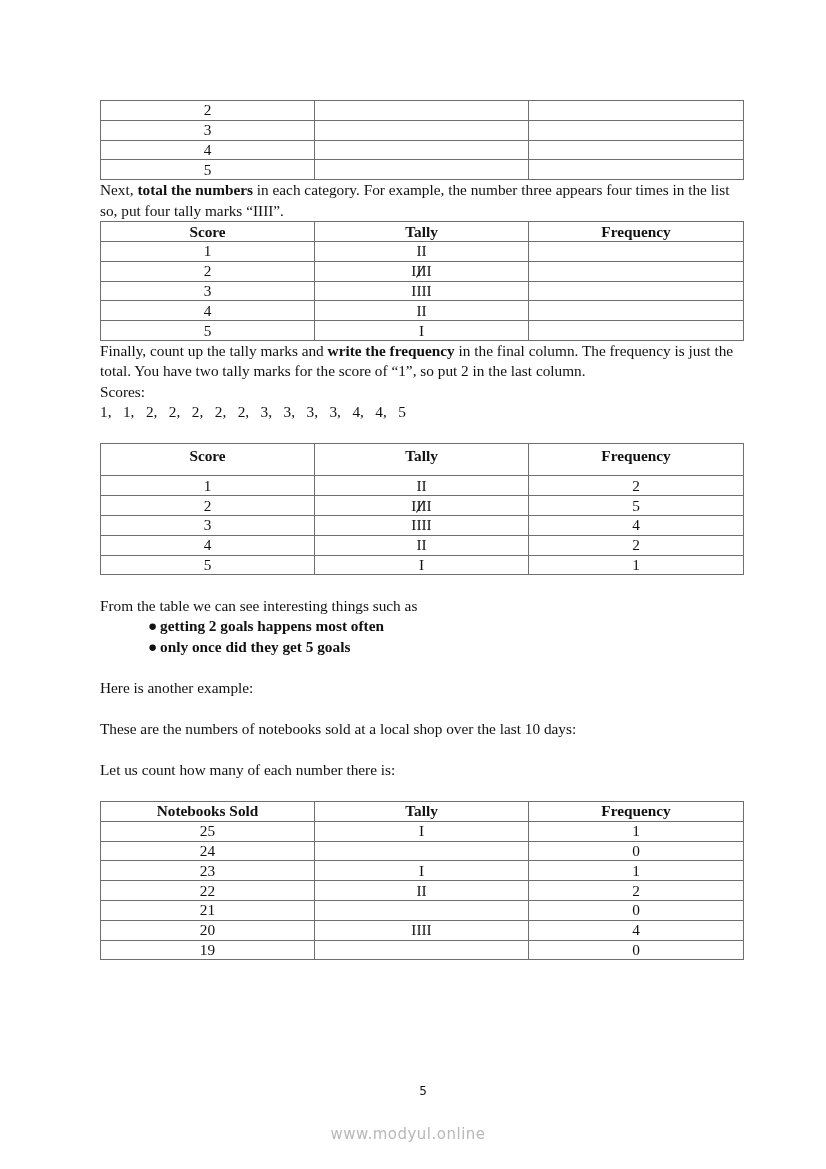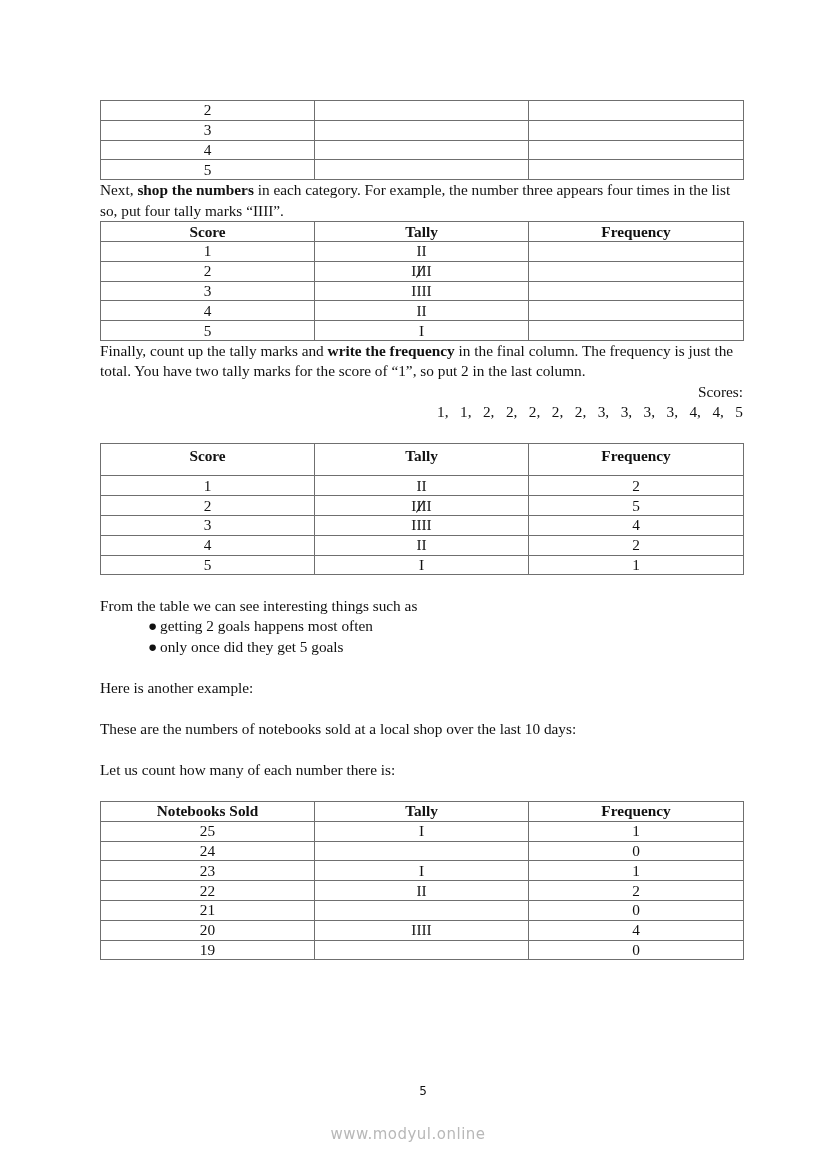--- a/index.html
+++ b/index.html
@@ -9,23 +9,23 @@
   }
   .page { position: absolute; left: 100px; top: 100px; width: 643px; }
   table { border-collapse: collapse; width: 643px; table-layout: fixed; }
   td, th {
     border: 1px solid #6f6f6f; text-align: center; padding: 0;
     height: 18.8px; line-height: 18px; font-weight: normal;
   }
   th { font-weight: bold; margin-left: 44px; }
   col.c1 { width: 214px; } col.c2 { width: 214px; } col.c3 { width: 215px; }
   p { margin: 0; line-height: 20.5px; }
-  .center { text-align: right; }
+  .center { text-align: left; }
   .gap { height: 20.5px; }
-  .bullets { margin: 0 0 0 48px; padding: 0; list-style: none; }
+  .bullets { margin: 0 0 0 48px; padding: 0; list-style: none; font-weight: bold; }
   .bullets li { line-height: 20.5px; }
   .bullets li .dot { display: inline-block; width: 12px; }
   .tall th { height: 30px; line-height: 22px; vertical-align: top; padding-top: 1px; }
   .nums span { display: inline-block; width: 59px; }
   .tally5 { position: relative; display: inline-block; letter-spacing: 0px; }
   .tally5 .slash {
     position: absolute; left: 2px; right: 4px; top: 50%; height: 1px;
     background: #111; transform: rotate(-58deg);
   }
   .footer-num {
@@ -66,21 +66,21 @@
           <td></td>
         </tr>
       <tr>
           <td>5</td>
           <td></td>
           <td></td>
         </tr>
     </tbody>
   </table>
 
-  <p><span>Next, </span><b>shop the numbers</b><span> in each category. For example, the number three appears four times in the list so, put four tally marks “IIII”.</span></p>
+  <p><span>Next, </span><b>total the numbers</b><span> in each category. For example, the number three appears four times in the list so, put four tally marks “IIII”.</span></p>
 
   <table>
     <colgroup>
         <col class="c1">
         <col class="c2">
         <col class="c3">
       </colgroup>
     <thead>
       <tr>
         <th>Score</th>

